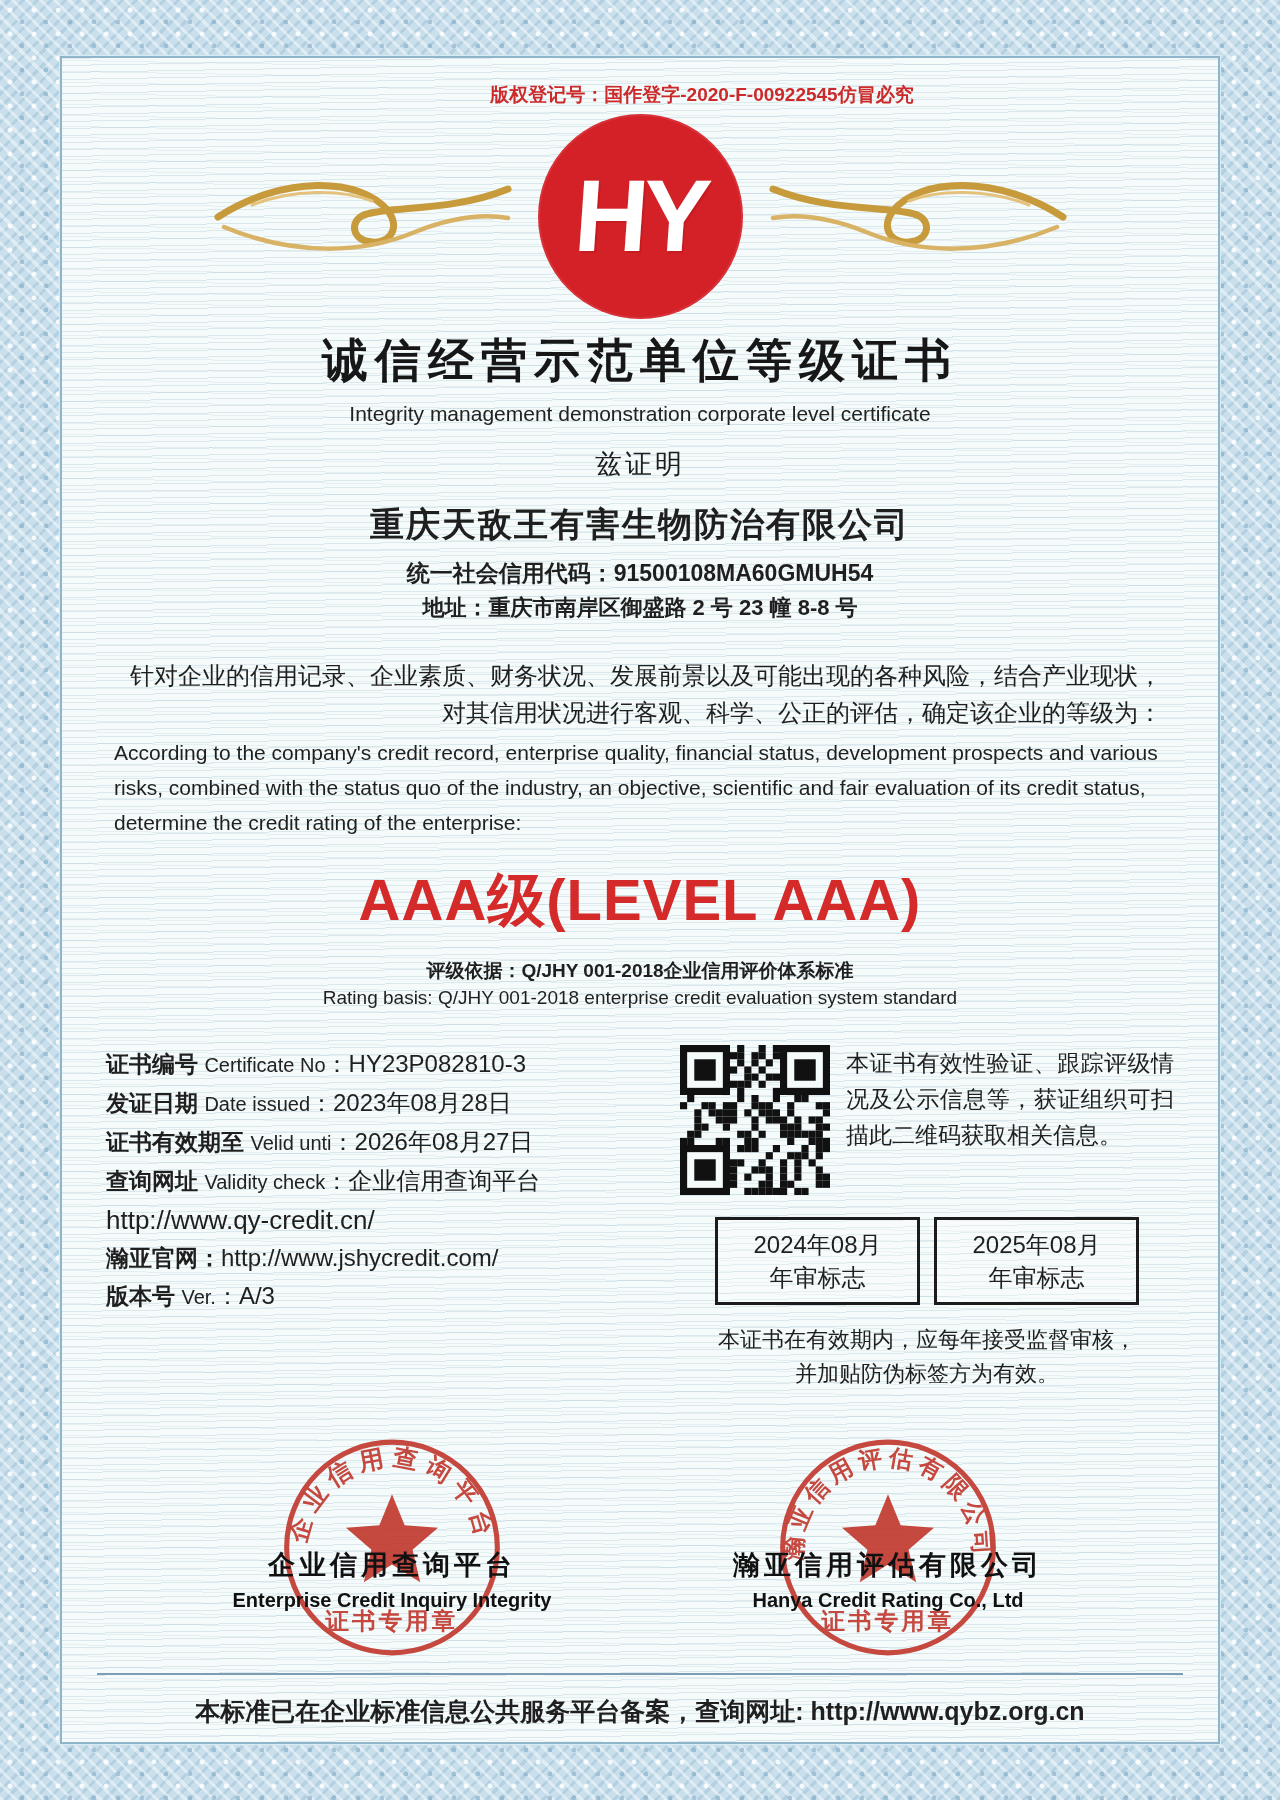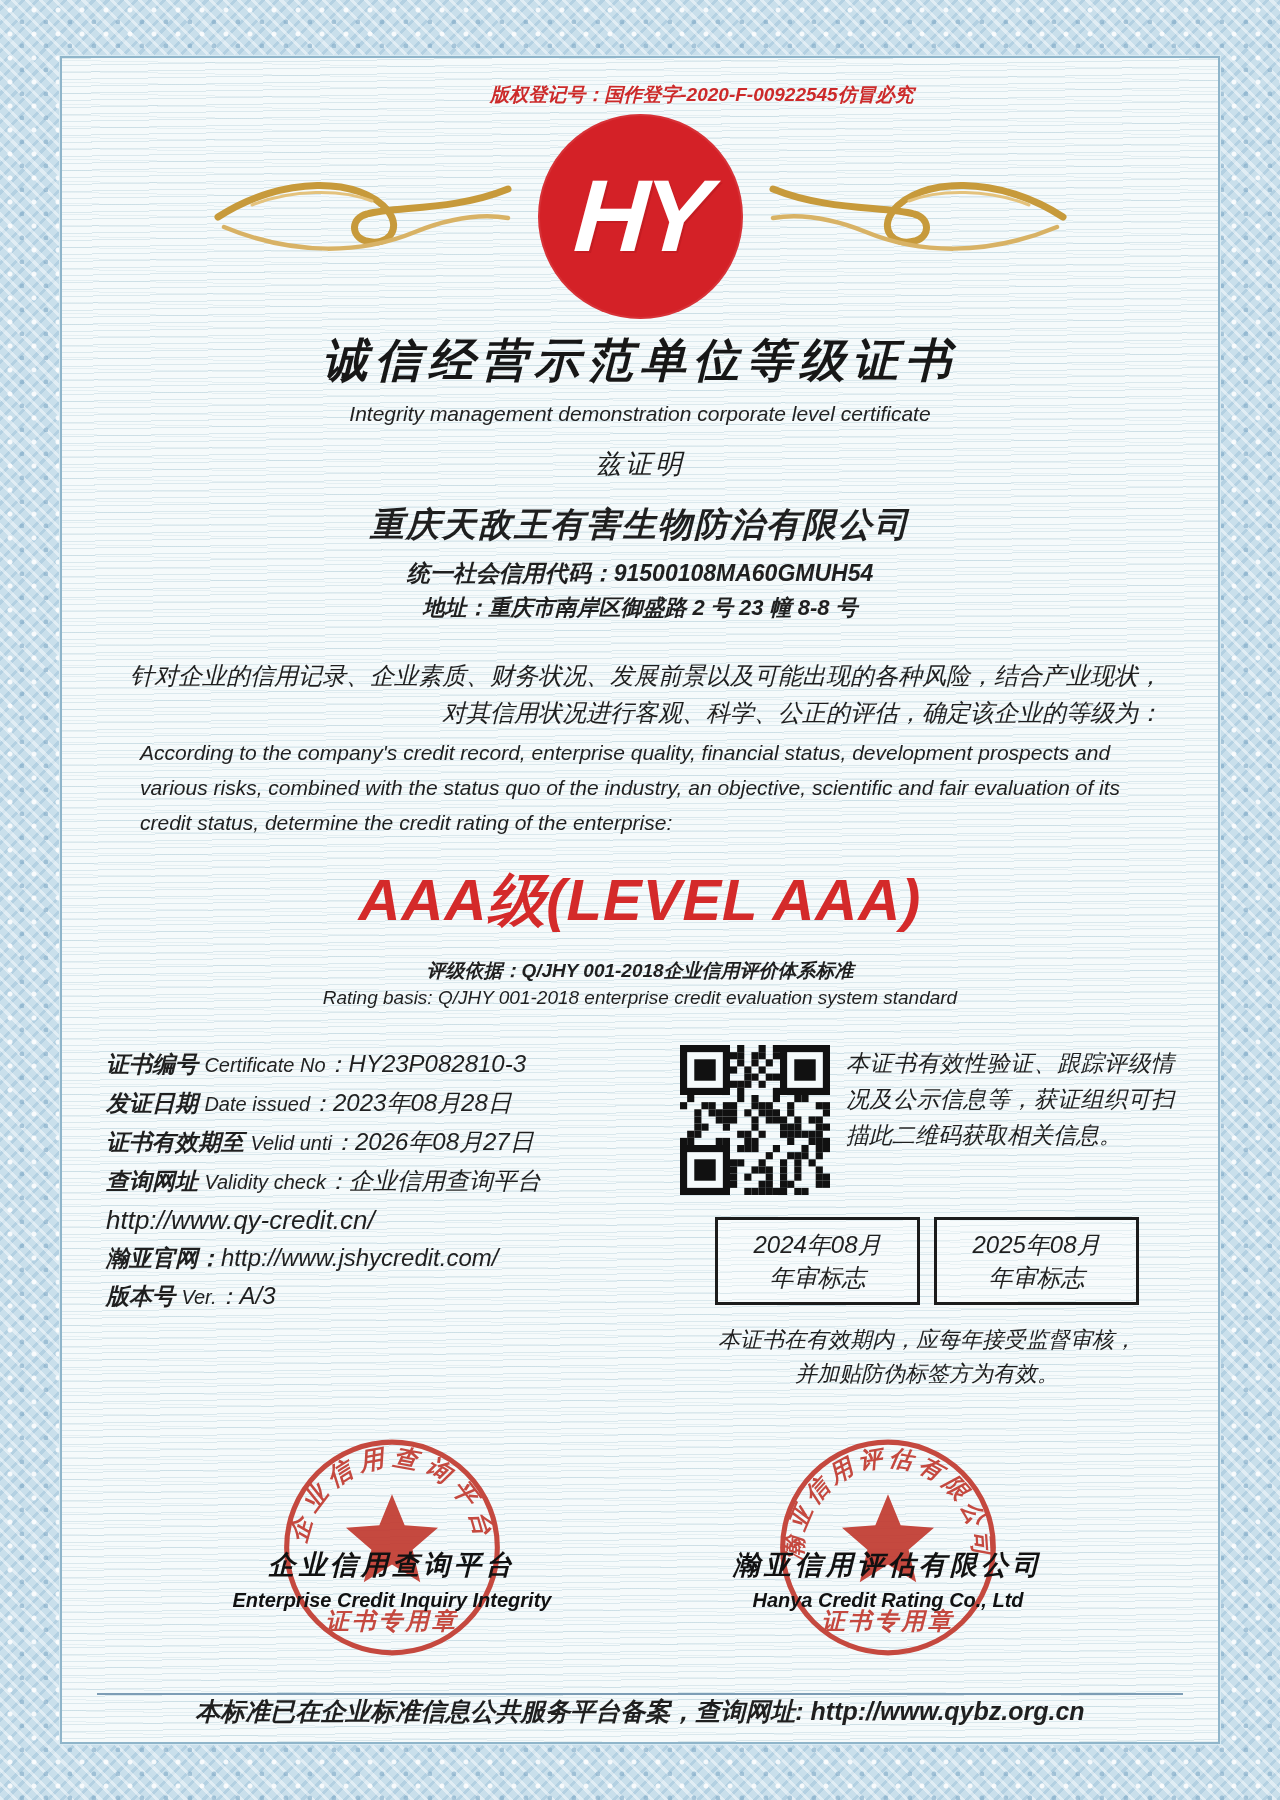--- a/index.html
+++ b/index.html
@@ -8,21 +8,20 @@
   .certificate{
     width:1280px; height:1800px; margin:0 auto; position:relative;
     padding:56px 60px;
     background-color:#c9dfeb;
     background-image:
       radial-gradient(circle at 10px 10px, rgba(255,255,255,.85) 2px, transparent 3px),
       radial-gradient(circle at 22px 22px, rgba(122,165,195,.55) 2px, transparent 3px),
       repeating-linear-gradient(45deg, rgba(255,255,255,.45) 0 3px, transparent 3px 10px),
       repeating-linear-gradient(-45deg, rgba(130,175,205,.30) 0 3px, transparent 3px 10px);
     background-size:24px 24px, 24px 24px, auto, auto;
-    font-style:italic;
   }
   .inner{
     position:relative; width:100%; height:100%;
     border:2px solid #8fb5ca; outline:1px solid #d8eaf2;
     background-color:#f5fafб;
     background-color:#f5fafb;
     background-image:
       repeating-linear-gradient(179deg, rgba(110,160,180,.20) 0 1px, transparent 1px 7px),
       repeating-linear-gradient(181deg, rgba(110,160,180,.12) 0 1px, transparent 1px 11px);
     text-align:center; overflow:hidden;
@@ -46,21 +45,21 @@
 
   .title-cn{ margin-top:8px; font-size:46px; font-weight:600; letter-spacing:7px; color:#171717; }
   .title-en{ margin-top:10px; font-size:21px; color:#222; }
   .certify-cn{ margin-top:20px; font-size:27px; color:#1d1d1d; letter-spacing:3px; }
   .certify-en{ margin-top:4px; font-size:22px; }
   .company{ margin-top:20px; font-size:34px; font-weight:800; letter-spacing:2px; }
   .code-line{ margin-top:10px; font-size:23px; font-weight:600; }
   .addr-line{ margin-top:4px; font-size:22px; font-weight:600; }
 
   .intro-cn{ margin:34px 56px 0; font-size:24px; line-height:37px; text-align:right; font-weight:500; }
-  .intro-en{ margin:4px 78px 0; font-size:21px; line-height:35px; text-align:left; }
+  .intro-en{ margin:4px 52px 0; font-size:21px; line-height:35px; text-align:left; }
 
   .rating{ margin-top:22px; font-size:58px; font-weight:800; color:#d42a2a; letter-spacing:1px; }
   .basis-cn{ margin-top:18px; font-size:19px; font-weight:600; }
   .basis-en{ margin-top:3px; font-size:19px; }
 
   .info-section{ margin:36px 44px 0; display:flex; text-align:left; gap:26px; }
   .details{ flex:0 0 548px; font-size:23px; line-height:38px; }
   .d-row .lab-cn{ font-weight:600; }
   .d-row .lab-en{ font-size:20px; color:#222; }
   .d-row .val{ font-size:24px; }
@@ -80,21 +79,21 @@
 
   .seals{ margin-top:44px; display:flex; justify-content:center; gap:36px; }
   .issuer{ position:relative; width:460px; height:250px; }
   .seal-svg{ position:absolute; left:50%; top:0; transform:translateX(-50%); width:225px; height:225px; opacity:.92; }
   .org{ position:absolute; top:112px; left:0; width:100%; text-align:center; }
   .org-cn{ font-size:27px; font-weight:700; letter-spacing:4px; color:#111; }
   .org-en{ margin-top:6px; font-size:20px; font-weight:600; color:#111; }
 
   .footer{
     position:absolute; left:3%; bottom:14px; width:94%;
-    border-top:2px solid #7d9db5; padding-top:0;
+    border-top:2px solid #7d9db5; padding-top:20px;
     font-size:25px; font-weight:700; text-align:center;
   }
 </style>
 </head>
 <body>
 
 <div class="certificate">
   <div class="inner">
 
     <div class="copyright">版权登记号：国作登字-2020-F-00922545仿冒必究</div>

